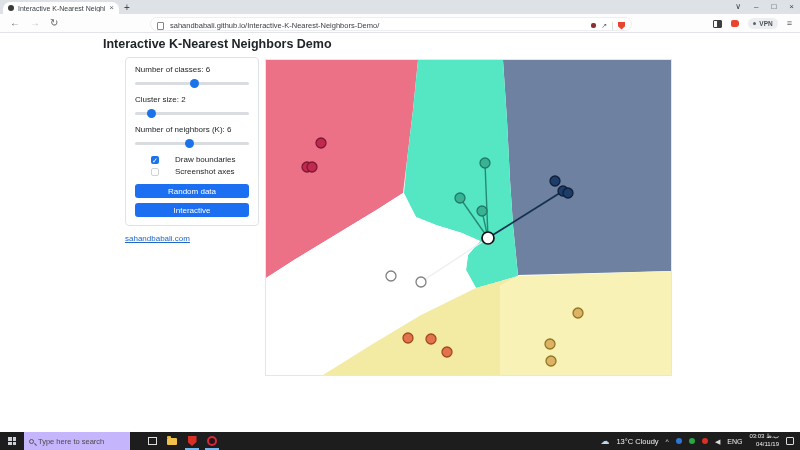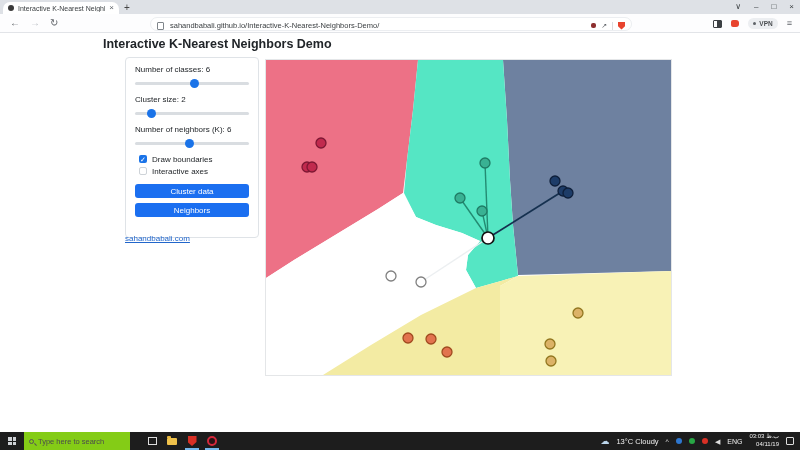--- a/index.html
+++ b/index.html
@@ -38,46 +38,46 @@
             gap:3px;padding:0 5px;}
   .vpn-dot{width:3px;height:3px;border-radius:50%;background:#5f6368;}
   .vpn-pill b{font-size:6.5px;color:#4a4d51;font-weight:bold;}
   .menu-ic{font-size:9px;color:#5f6368;line-height:1;}
 
   
   .content{position:absolute;left:0;top:34px;width:800px;height:300px;background:#fff;}
   .page-title{position:absolute;left:103px;top:3px;font-size:12.5px;font-weight:bold;color:#212529;}
 
   .panel{position:absolute;left:125px;top:23px;width:134px;border:1px solid #dfe3e7;border-radius:4px;
-         padding:7px 9px 20px 9px;background:#fff;}
+         padding:7px 9px 8px 9px;background:#fff;}
   .ctl-label{font-size:8px;color:#212529;margin-bottom:5px;}
   .slider{position:relative;height:9px;margin-bottom:7px;}
   .slider .track{position:absolute;left:0;right:0;top:3px;height:3px;background:#d9dde1;border-radius:2px;}
   .slider .thumb{position:absolute;top:0;width:9px;height:9px;border-radius:50%;background:#1a73e8;
                  margin-left:-4px;}
-  .chk-row{display:flex;align-items:flex-start;gap:5px;margin:2px 0 3px 4px;}
+  .chk-row{display:flex;align-items:flex-end;gap:16px;margin:2px 0 3px 16px;}
   .chk{width:8px;height:8px;border-radius:2px;flex:none;display:flex;align-items:center;justify-content:center;}
   .chk.on{background:#1a73e8;color:#fff;font-size:7px;line-height:1;}
   .chk.off{background:#fff;border:1px solid #ced3d8;}
   .chk-label{font-size:8px;color:#212529;}
   .btn{width:100%;height:14px;margin-top:5px;background:#1b6ff0;border:none;border-radius:3px;
        color:#fff;font-size:8px;line-height:14px;text-align:center;}
   .site-link{position:absolute;left:125px;top:184px;font-size:8px;color:#2166cb;text-decoration:underline;margin-top:16px;}
 
   .canvas-wrap{position:absolute;left:265px;top:25px;width:407px;height:317px;border:1px solid #e4e6e8;
                background:#fff;}
   .canvas-wrap svg{display:block;width:405px;height:315px;}
 
   
   .taskbar{position:absolute;left:0;bottom:0;width:800px;height:18px;background:#1d1d1d;
            display:flex;align-items:center;color:#e8e8e8;}
   .start{width:24px;height:18px;display:flex;align-items:center;justify-content:center;}
   .winlogo{width:8px;height:8px;display:grid;grid-template-columns:3.5px 3.5px;grid-gap:1px;}
   .winlogo i{background:#cfd2d6;}
-  .tb-search{width:106px;height:18px;background:#84cc16;display:flex;align-items:center;gap:4px;
+  .tb-search{width:106px;height:18px;background:#c4b5fd;display:flex;align-items:center;gap:4px;
              padding:0 5px;}
   .mag{width:5px;height:5px;border:1px solid #555;border-radius:50%;position:relative;flex:none;}
   .mag::after{content:"";position:absolute;left:4px;top:4px;width:3px;height:1px;background:#555;
               transform:rotate(45deg);}
   .tb-search span{font-size:7.5px;color:#4c4c4c;white-space:nowrap;}
   .tb-app{width:20px;height:18px;display:flex;align-items:center;justify-content:center;position:relative;}
   .tb-app.active::after{content:"";position:absolute;bottom:0;left:3px;right:3px;height:2px;background:#76b9ed;}
   .taskview{width:9px;height:8px;border:1px solid #dedede;position:relative;background:transparent;}
   .folder{width:10px;height:7px;background:#f0c24b;border-radius:1px;position:relative;}
   .folder::before{content:"";position:absolute;left:0;top:-2px;width:4px;height:2px;background:#e8b73e;
@@ -158,25 +158,25 @@
         <div class="track"></div>
         <div class="thumb" style="left: 47%;"></div>
       </div>
 
       <div class="chk-row">
         <span class="chk on">✓</span>
         <span class="chk-label">Draw boundaries</span>
       </div>
       <div class="chk-row">
         <span class="chk off"></span>
-        <span class="chk-label">Interactive axes</span>
-      </div>
-
-      <button class="btn">Cluster data</button>
-      <button class="btn">Neighbors</button>
+        <span class="chk-label">Screenshot axes</span>
+      </div>
+
+      <button class="btn">Random data</button>
+      <button class="btn">Interactive</button>
     </div>
 
     <a class="site-link">sahandbabali.com</a>
 
     <div class="canvas-wrap">
       <svg id="knn-svg" xmlns="http://www.w3.org/2000/svg" viewBox="0 0 405 315">
           <polygon points="237,0 405,0 405,211 252,215 250,195 247,165 244,120 241,60" fill="#6e81a0"></polygon>
           <polygon points="0,0 152,0 147,50 141,100 137,133 112,149 84,166 56,183 28,200 0,218" fill="#ed7186"></polygon>
           <polygon points="152,0 237,0 241,60 244,120 247,165 250,195 252,216 235,221 210,228 200,210 202,195 214,181 196,173 170,165 150,157 138,133 141,100 147,50" fill="#55e6c4"></polygon>
           <polygon points="0,218 28,200 56,183 84,166 112,149 137,133 150,157 170,165 196,173 214,181 202,195 200,210 210,228 155,255 105,285 57,315 0,315" fill="#ffffff"></polygon>

